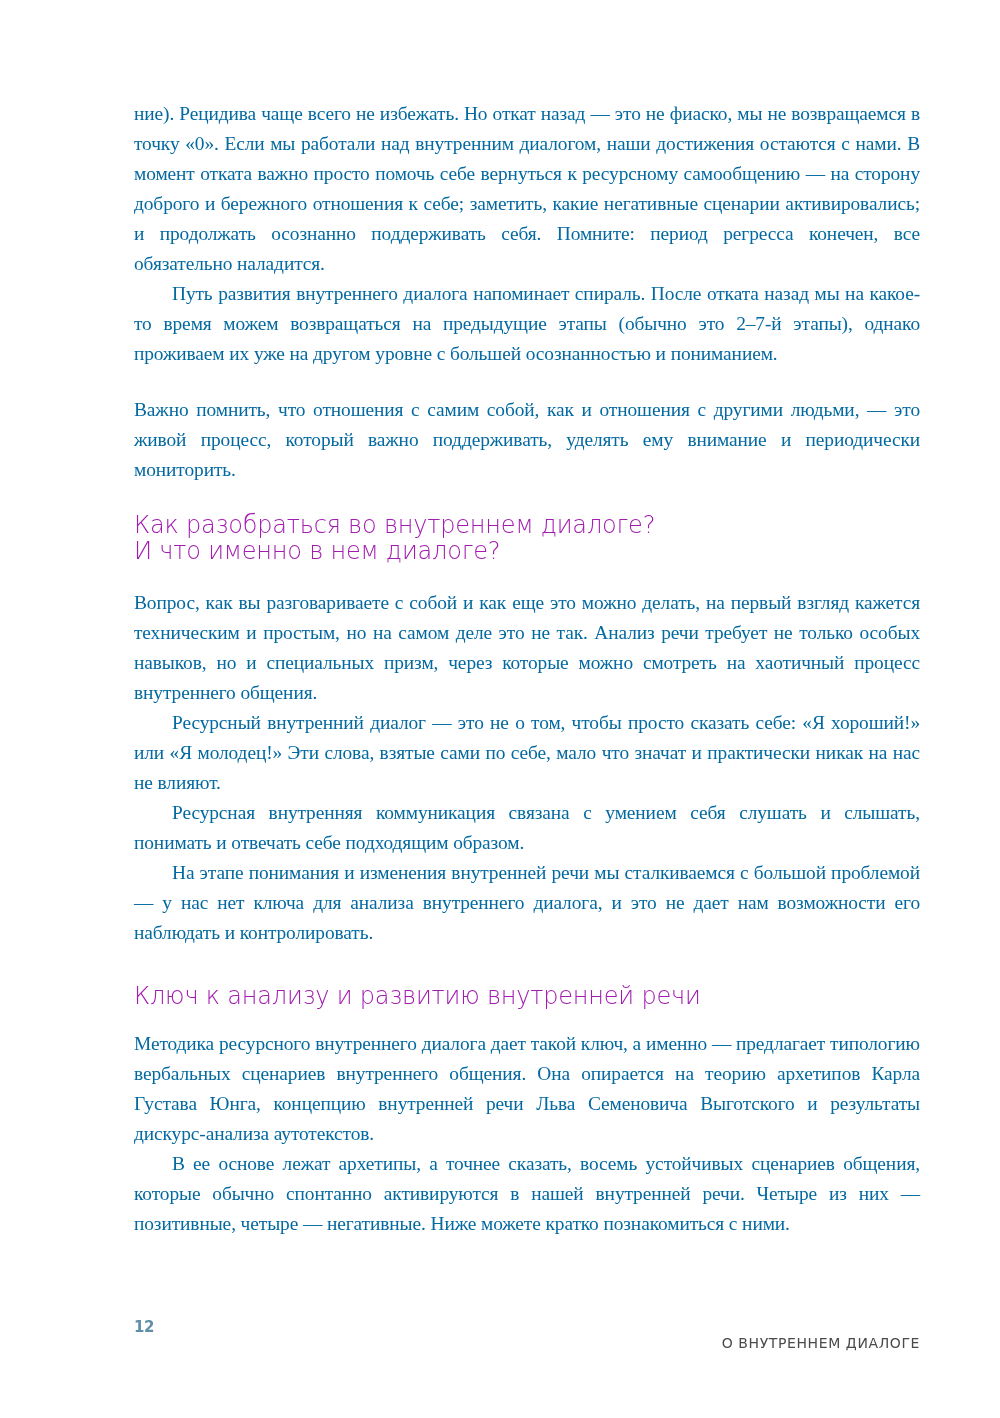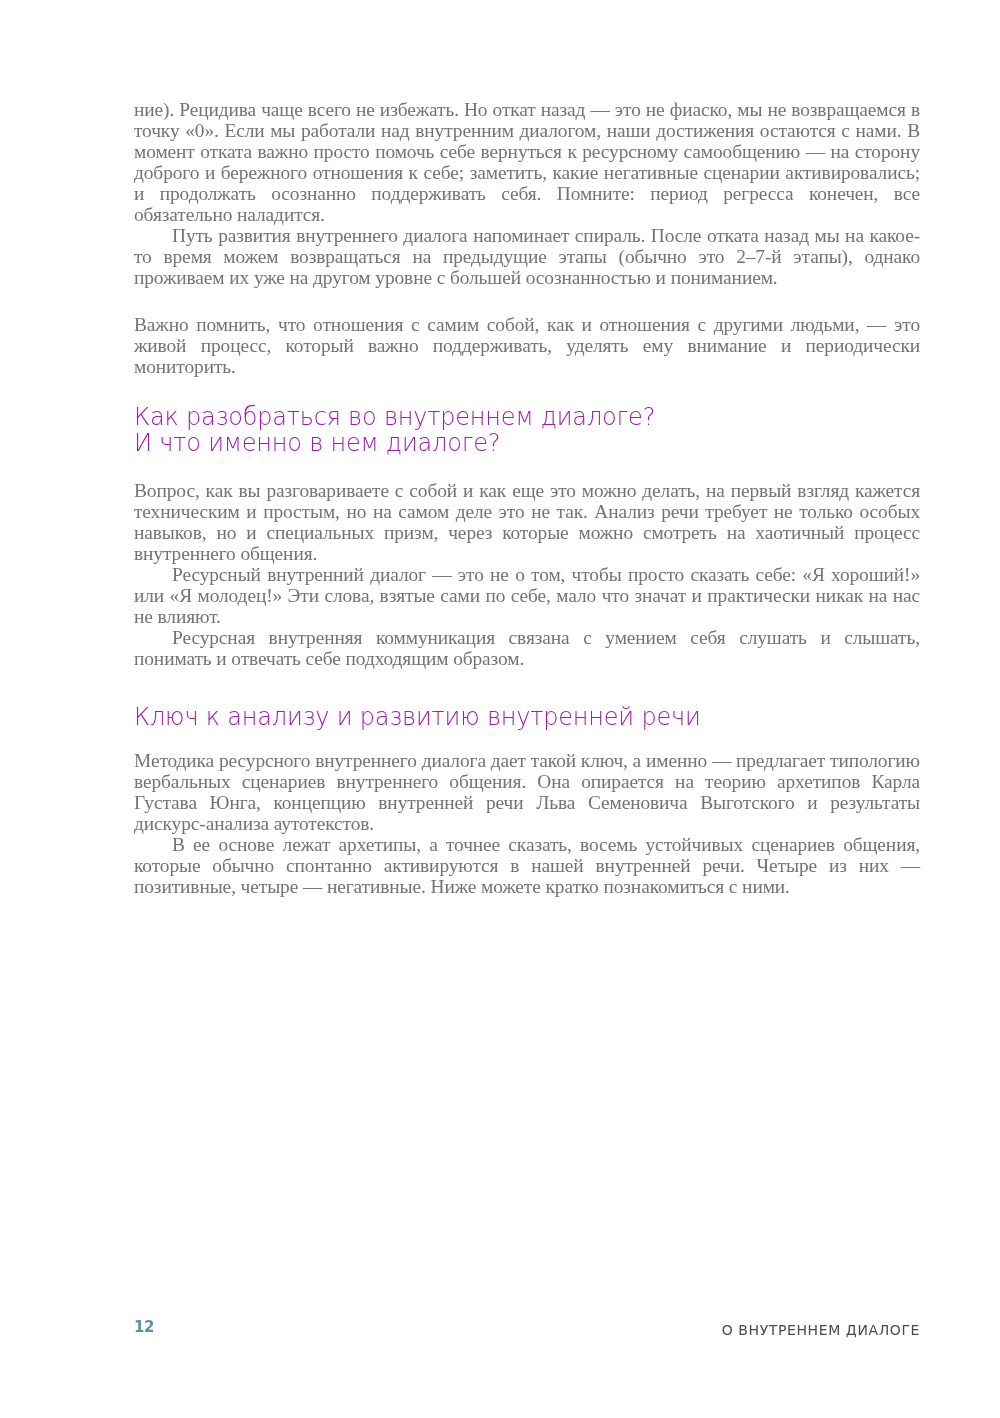--- a/index.html
+++ b/index.html
@@ -16,25 +16,25 @@
     }
     .page {
       position: absolute;
       left: 134px;
       top: 99px;
       width: 786px;
     }
     .body-text {
       font-family: "Liberation Serif", "DejaVu Serif", serif;
       font-size: 19.4px;
-      line-height: 21px;
+      line-height: 30px;
       text-align: justify;
       hyphens: manual;
       letter-spacing: -0.1px;
-      color: #737373;
+      color: #0369a1;
     }
     .body-text p {
       margin: 0;
       text-align: justify;
       text-align-last: left;
     }
     .body-text p.indent {
       text-indent: 38px;
     }
     .spacer-1 { height: 26px; }
@@ -63,21 +63,21 @@
       top: 0;
       font-family: "DejaVu Sans", "Liberation Sans", sans-serif;
       font-weight: bold;
       font-size: 15px;
       color: #5f8fa8;
       letter-spacing: -0.5px;
     }
     .running-title {
       position: absolute;
       right: 0;
-      top: 4px;
+      top: 17px;
       font-family: "DejaVu Sans", "Liberation Sans", sans-serif;
       font-size: 14px;
       letter-spacing: 0.6px;
       color: #4a4a4a;
       text-transform: uppercase;
     }
   </style>
 </head>
 <body>
 
@@ -92,20 +92,21 @@
 
   <h2 class="heading heading-1">
     <span>Как разобраться во внутреннем диалоге?</span>
     <span>И что именно в нем диалоге?</span>
   </h2>
 
   <div class="body-text">
     <p>Вопрос, как вы разговариваете с собой и как еще это можно делать, на первый взгляд кажется техническим и простым, но на самом деле это не так. Анализ речи требует не только особых навыков, но и специальных призм, через которые мож­но смотреть на хаотичный процесс внутреннего общения.</p>
     <p class="indent">Ресурсный внутренний диалог — это не о том, чтобы просто сказать себе: «Я хороший!» или «Я молодец!» Эти слова, взятые сами по себе, мало что значат и практически никак на нас не влияют.</p>
     <p class="indent">Ресурсная внутренняя коммуникация связана с умением себя слушать и слы­шать, понимать и отвечать себе подходящим образом.</p>
+    <p class="indent">На этапе понимания и изменения внутренней речи мы сталкиваемся с боль­шой проблемой — у нас нет ключа для анализа внутреннего диалога, и это не дает нам возможности его наблюдать и контролировать.</p>
   </div>
 
   <h2 class="heading heading-2">
     <span>Ключ к анализу и развитию внутренней речи</span>
   </h2>
 
   <div class="body-text">
     <p>Методика ресурсного внутреннего диалога дает такой ключ, а именно — предла­гает типологию вербальных сценариев внутреннего общения. Она опирается на теорию архетипов Карла Густава Юнга, концепцию внутренней речи Льва Семе­новича Выготского и результаты дискурс-анализа аутотекстов.</p>
     <p class="indent">В ее основе лежат архетипы, а точнее сказать, восемь устойчивых сценариев общения, которые обычно спонтанно активируются в нашей внутренней речи. Четыре из них — позитивные, четыре — негативные. Ниже можете кратко по­знакомиться с ними.</p>
   </div>

